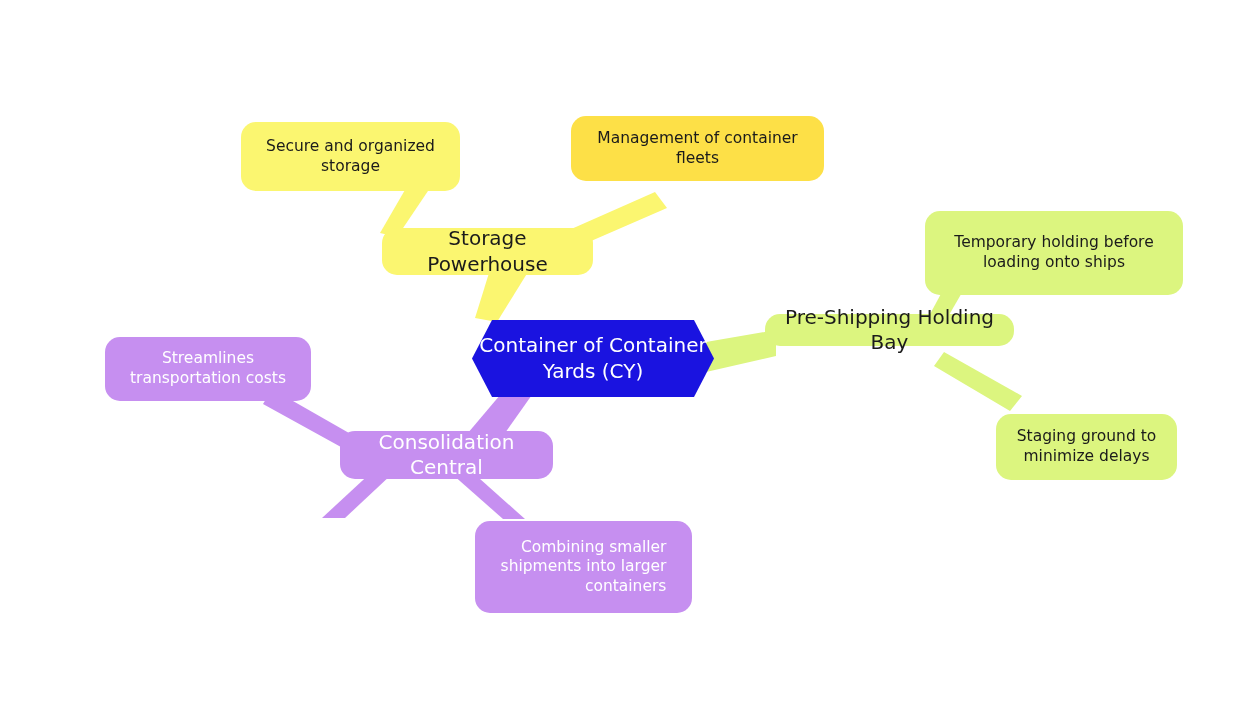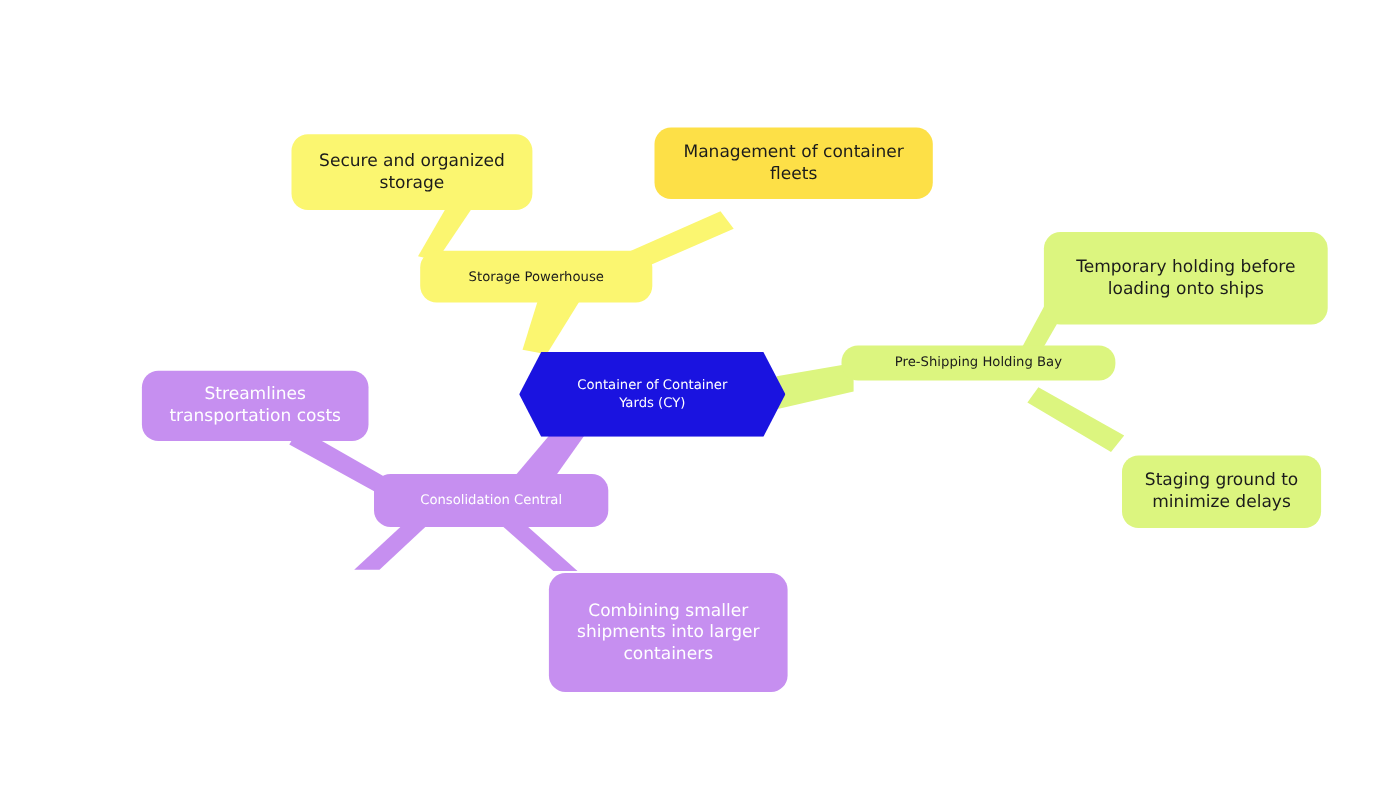--- a/index.html
+++ b/index.html
@@ -48,22 +48,22 @@
     height: 100%;
   }
   .root-label {
     position: relative;
     z-index: 2;
     width: 100%;
     text-align: center;
   }
   .t-dark { color: #1b1b1b; }
   .t-light { color: #ffffff; }
-  .fs-15 { font-size: 15.5px; margin-left: 24px; }
-  .fs-16 { font-size: 12px; }
+  .fs-15 { font-size: 15.5px; }
+  .fs-16 { font-size: 20px; }
 </style>
 </head>
 <body>
 
 <div id="canvas">
 
   <svg id="links" viewBox="0 0 1254 716">
 
     <polygon fill="#fbf670" points="497,322 536,259 494,257 475,318"></polygon>
 
@@ -118,19 +118,19 @@
 minimize delays</span>
   </div>
 
   <div class="node fs-16 t-light" style="left:340px; top:431px; width:213px; height:48px; background:#c68ff0;">
     <span>Consolidation Central</span>
   </div>
   <div class="node fs-15 t-light" style="left:105px; top:337px; width:206px; height:64px; background:#c68ff0;">
     <span>Streamlines
 transportation costs</span>
   </div>
-  <div class="node fs-15 t-light" style="left:475px; top:521px; width:217px; height:108px; background:#c68ff0;">
+  <div class="node fs-15 t-light" style="left:475px; top:521px; width:217px; height:92px; background:#c68ff0;text-align:right;">
     <span>Combining smaller
 shipments into larger
 containers</span>
   </div>
 
 </div>
 
 </body></html>

